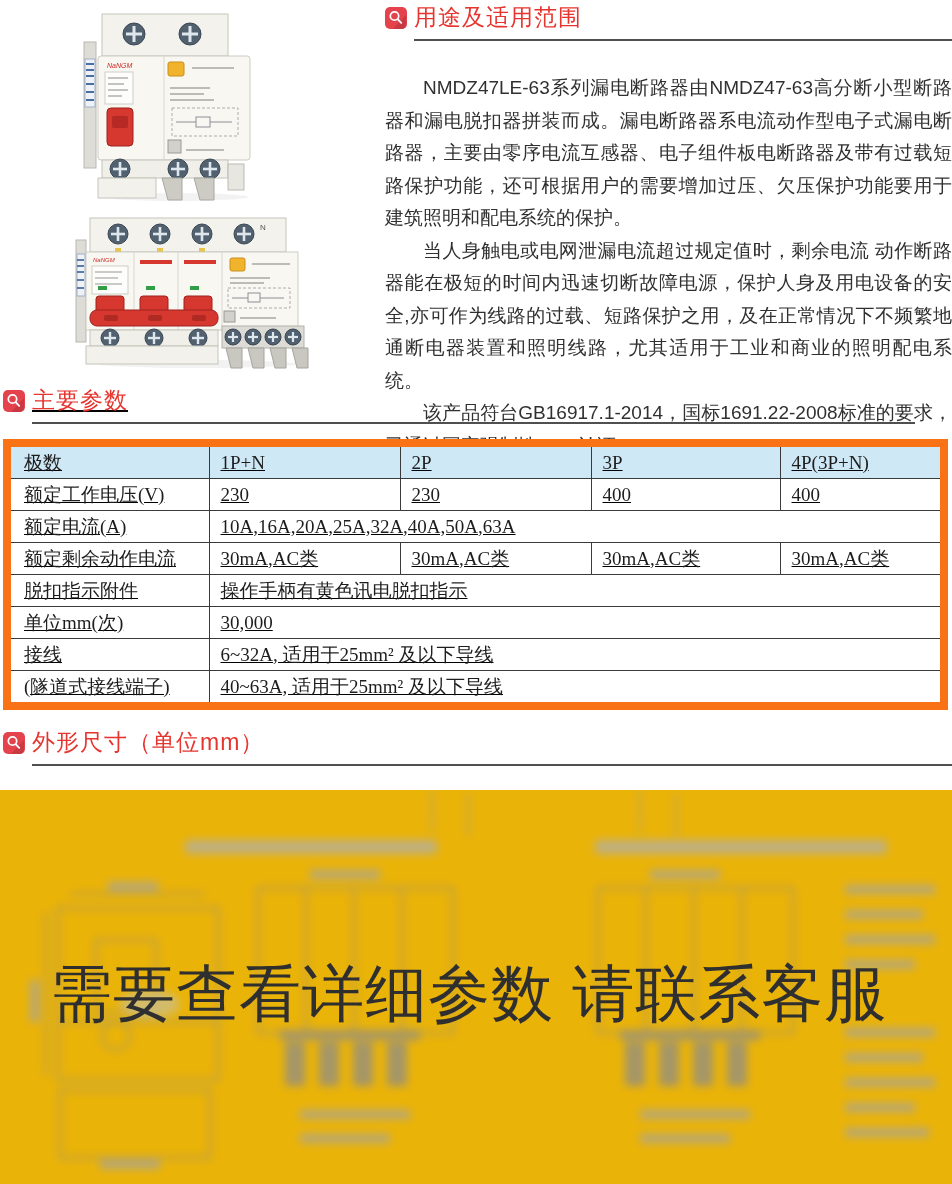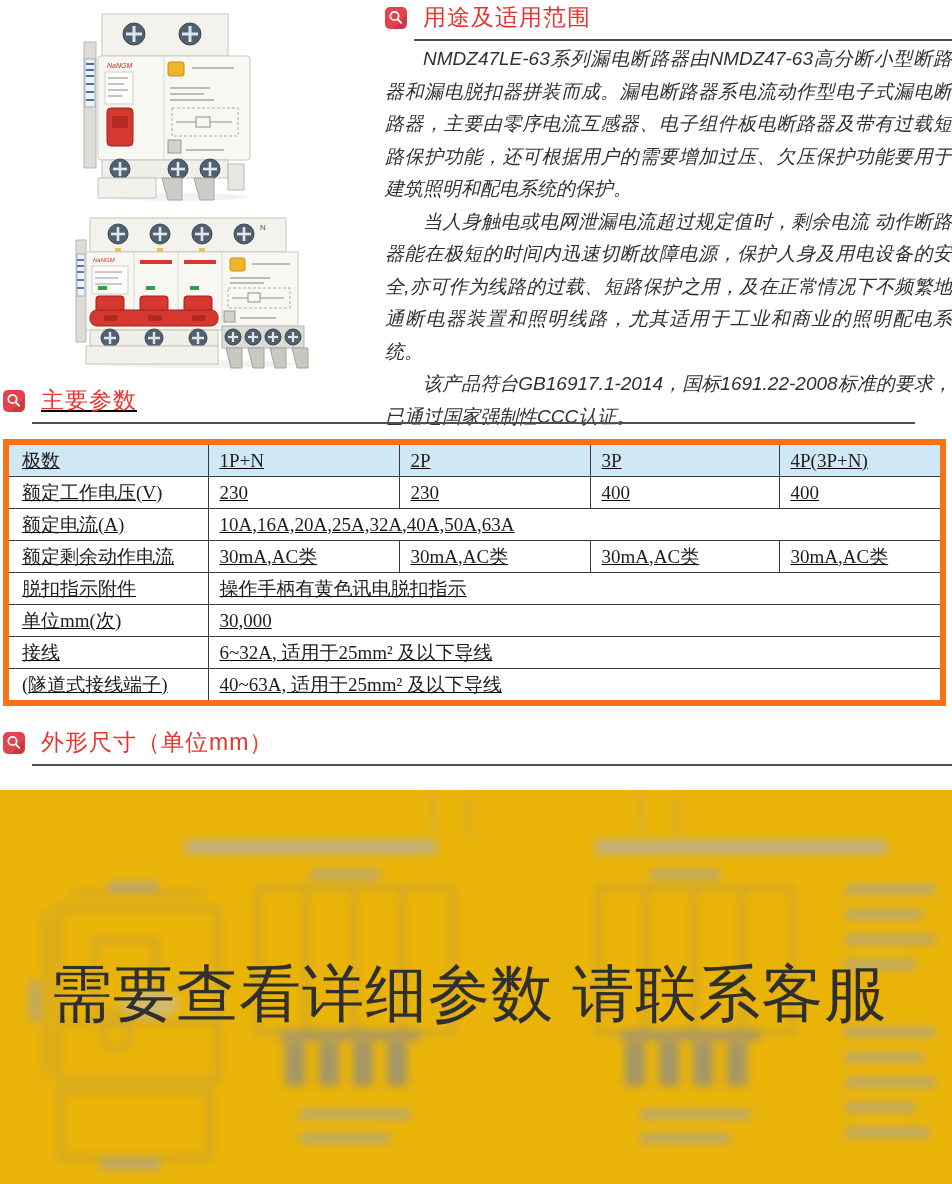--- a/index.html
+++ b/index.html
@@ -3,37 +3,37 @@
 <meta charset="utf-8">
 <style>
   html,body { margin:0; padding:0; background:#ffffff; }
   .wrap {
     position:relative; width:952px; height:1184px; overflow:hidden;
     background:#ffffff; font-family:"Liberation Sans", sans-serif;
   }
 
   
   .sec { position:absolute; }
-  .sec-head { display:flex; align-items:center; gap:16px; }
+  .sec-head { display:flex; align-items:center; gap:7px; }
   .mag { width:22px; height:22px; flex:0 0 auto; display:block; }
   .sec-title { font-size:23px; color:#e6342e; letter-spacing:1px; font-weight:500; white-space:nowrap; }
   .sec-rule { height:2px; background:#4f4f4f; margin-top:6px; margin-left:29px; }
 
   
-  .usage-text { margin-top:2px;font-style:italic; }
+  .usage-text { margin-top:31px; }
   .usage-text p {
     margin:0; text-indent:2em; font-size:19px; line-height:32.5px;
     color:#303030; text-align:justify;
   }
 
   
   .params-table {
     border-collapse:collapse; table-layout:fixed; width:941px;
     font-family:"Liberation Serif", serif; font-size:19px; color:#1d1d1d;
-    border:6px solid #f97316; margin-top:15px;
+    border:8px solid #f97316; margin-top:15px;
   }
   .params-table td {
     border:1px solid #3a3a3a; height:31px; padding:0 6px 0 11px;
     overflow:hidden; white-space:nowrap;
   }
   .params-table tr.hdr td { background:#cfe8f6; }
   .params-table td.lbl { padding-left:13px; }
 
   
   .blur-zone {

